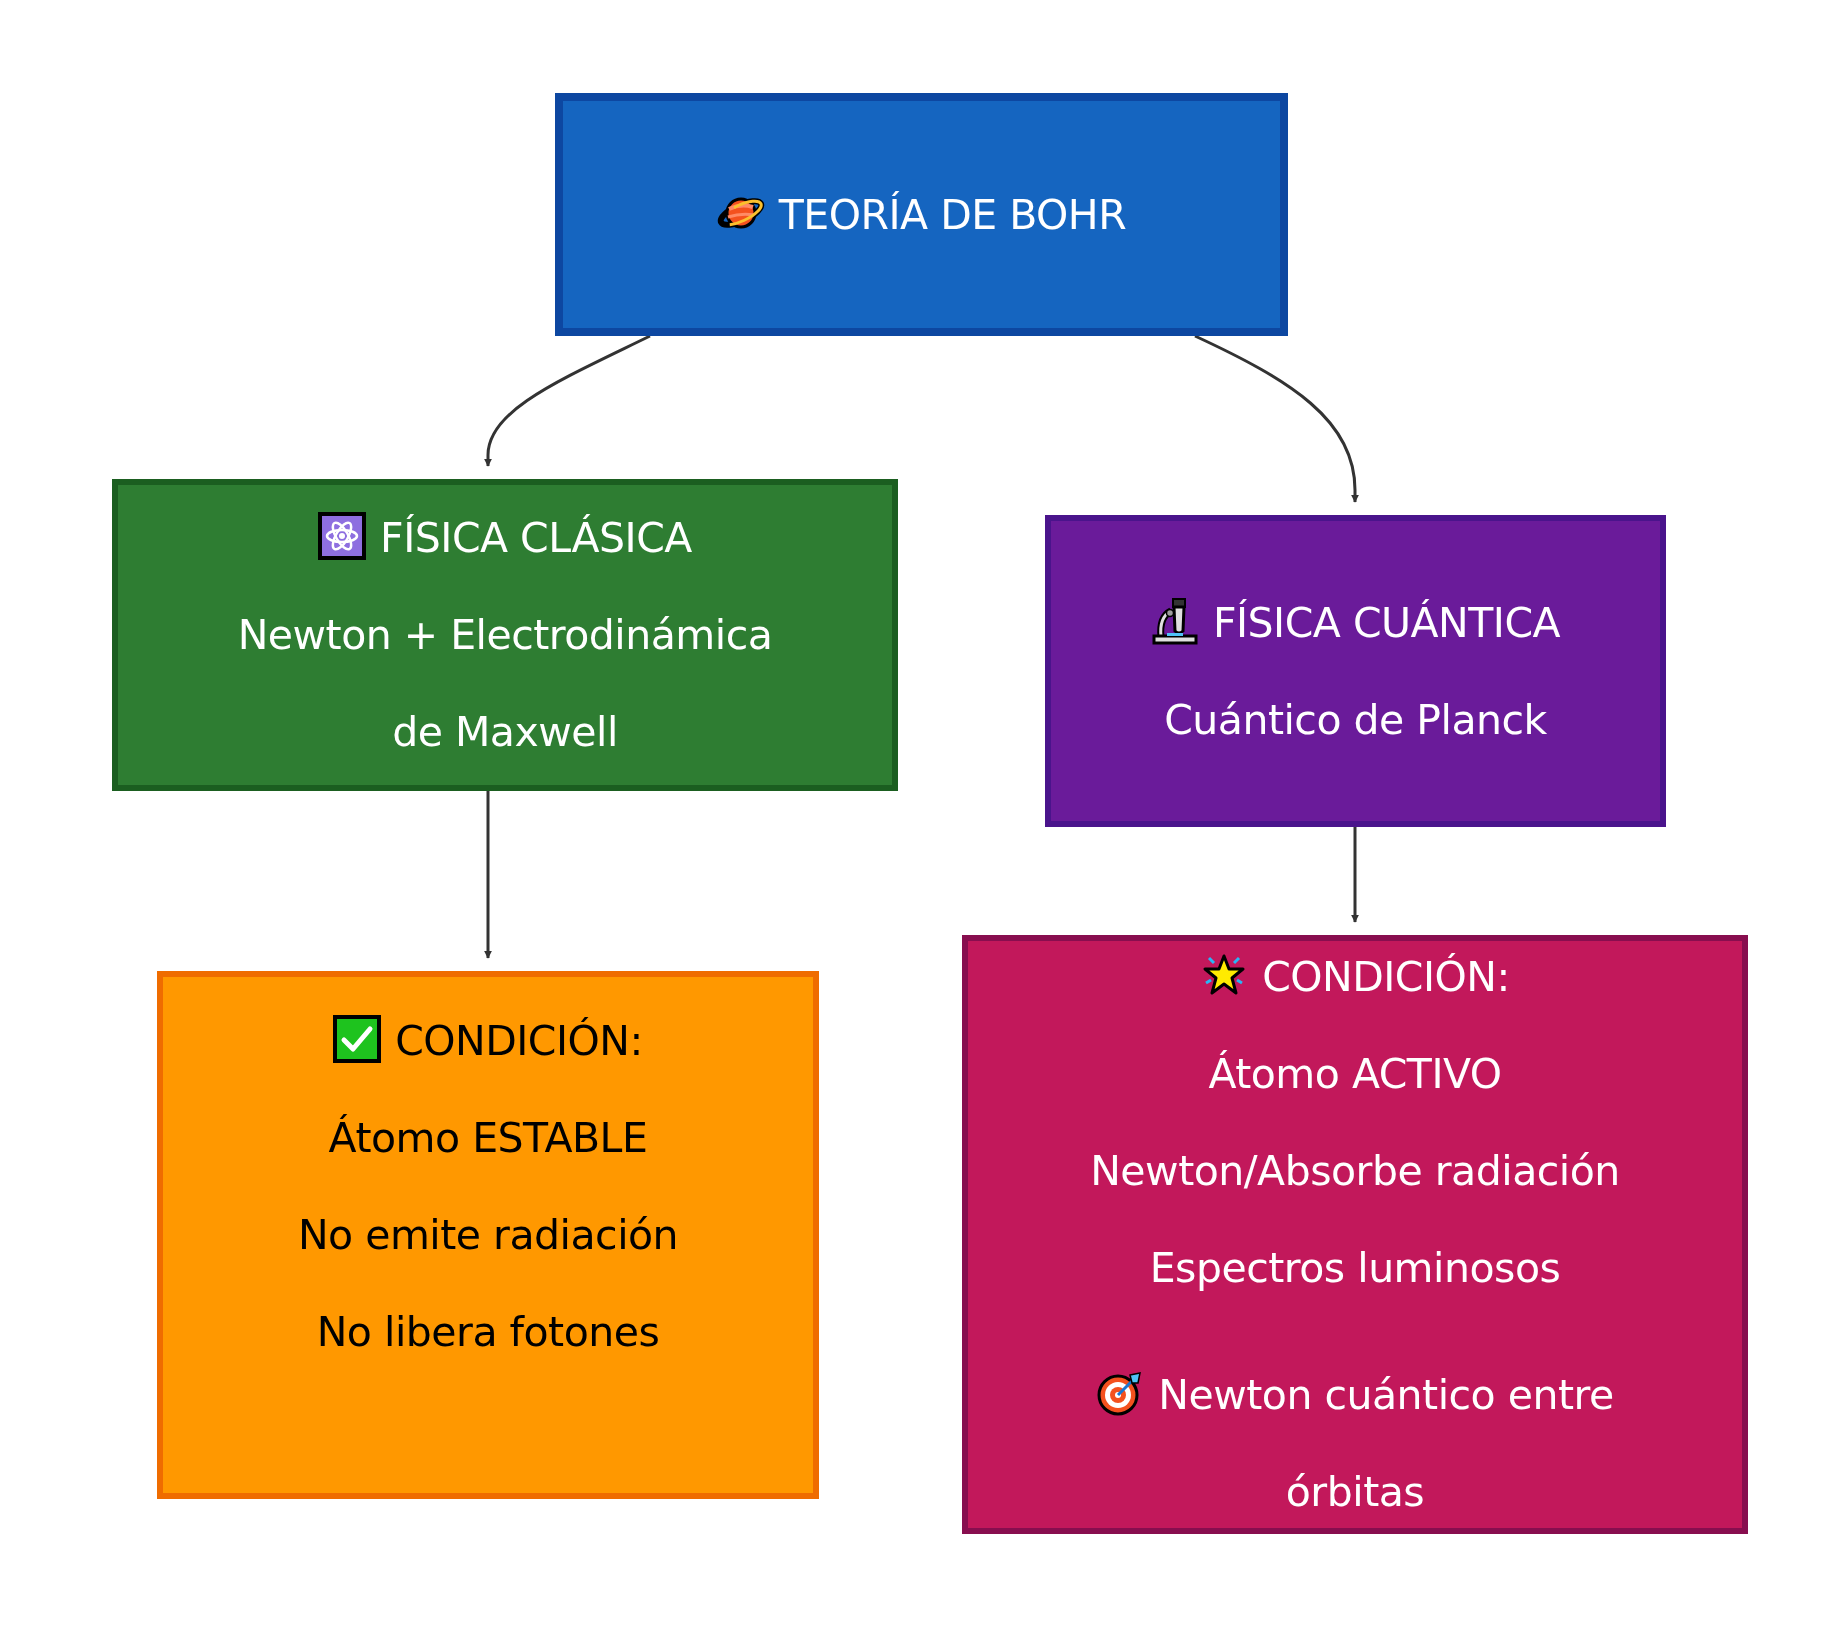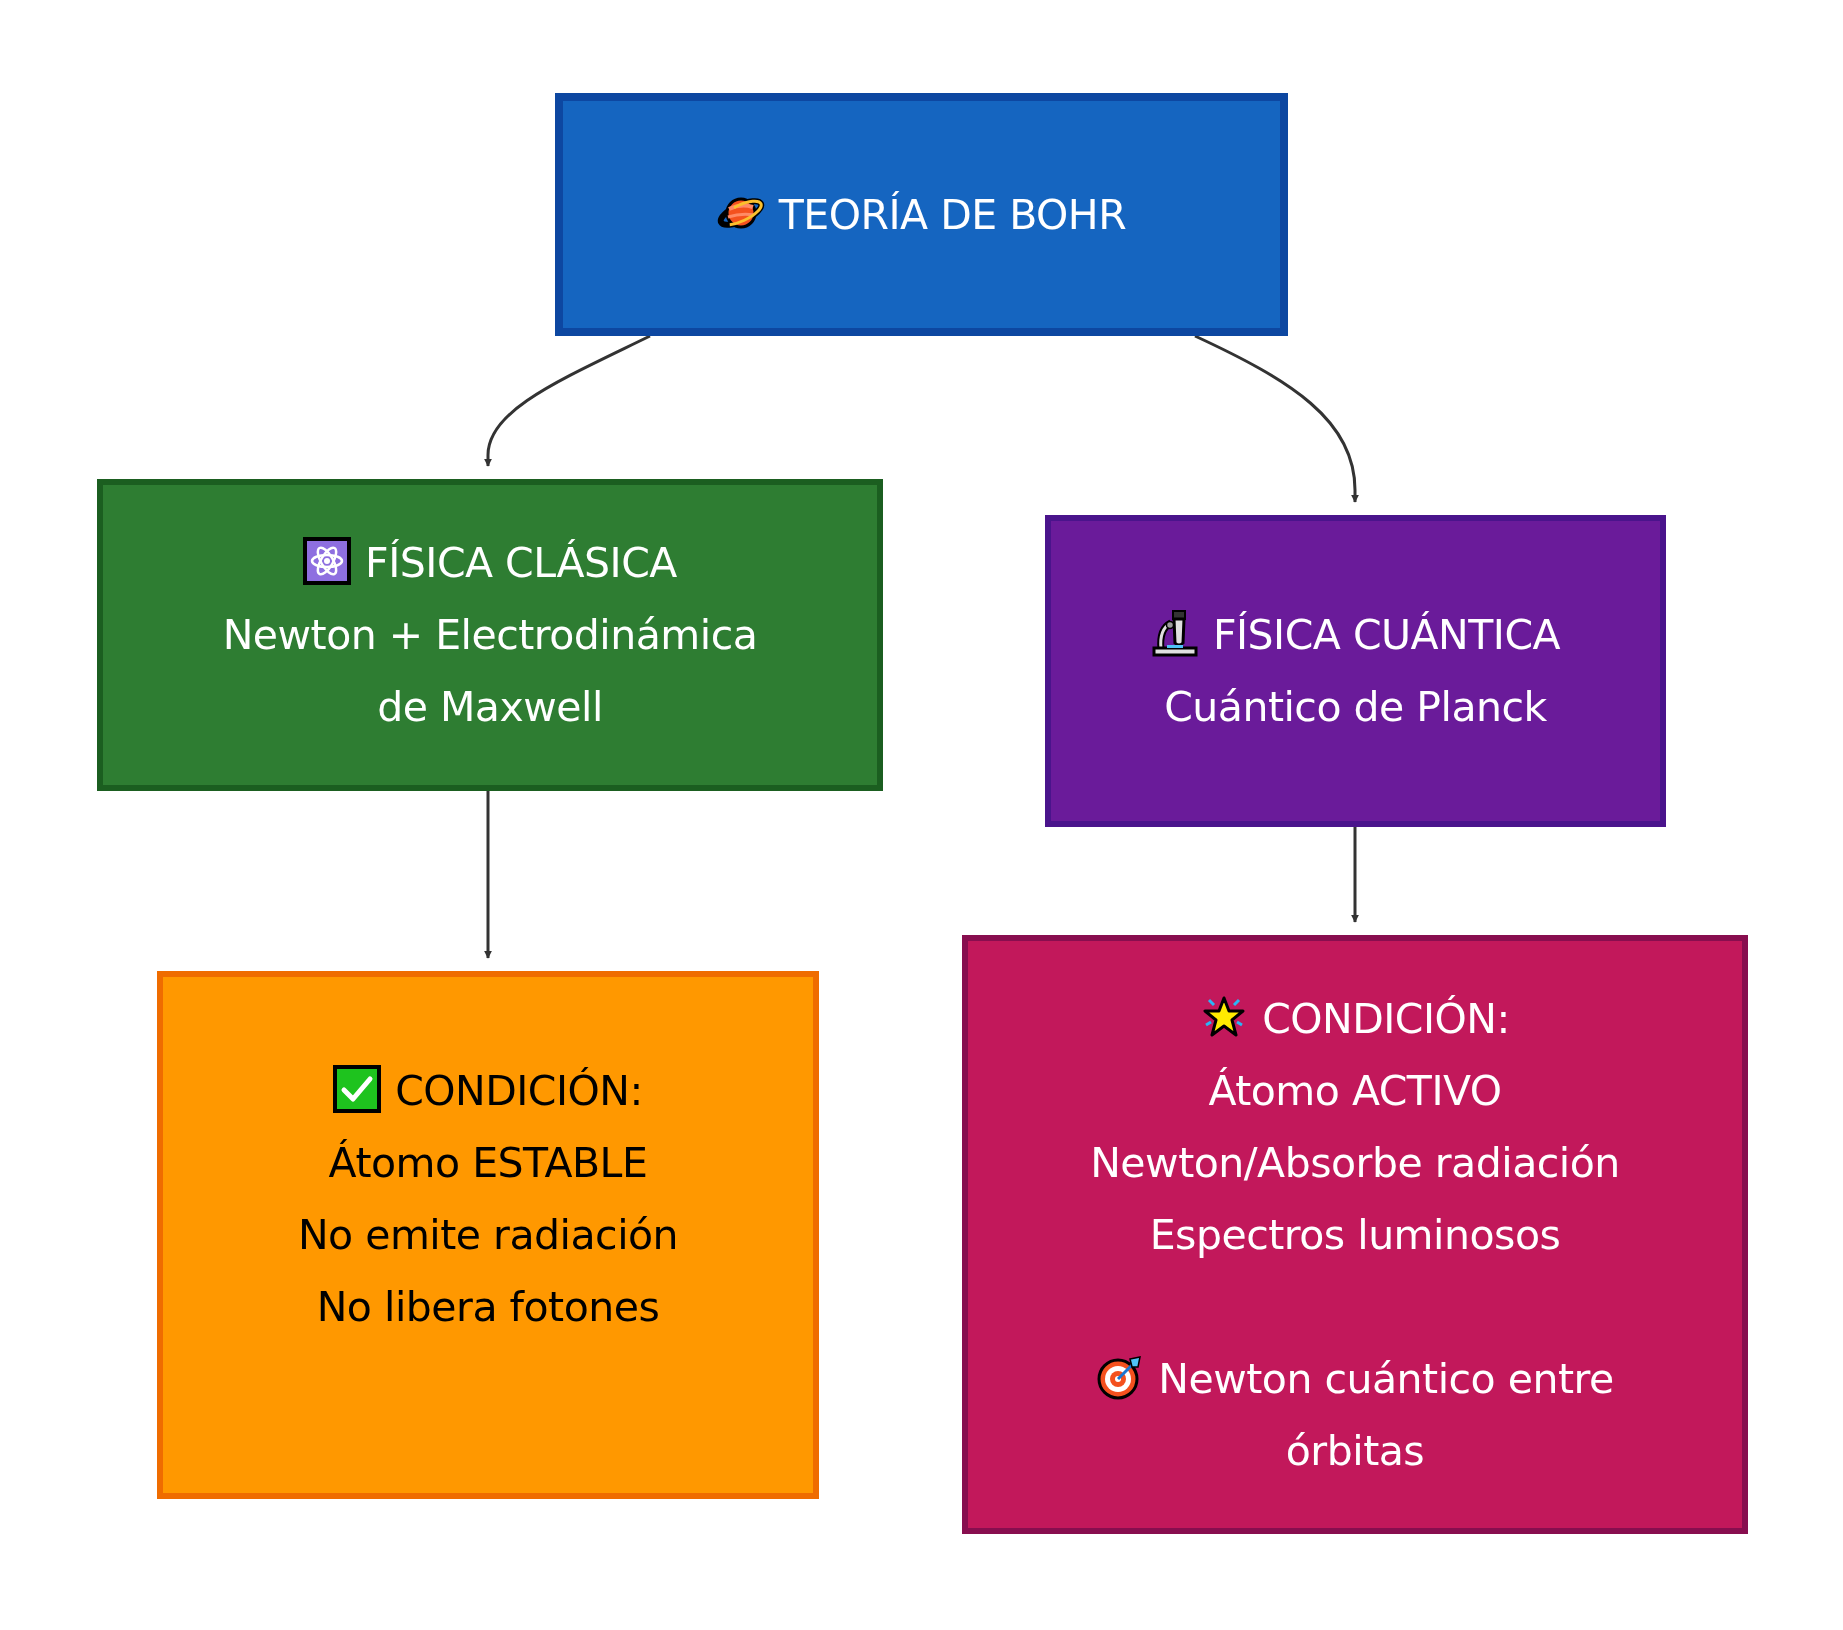--- a/index.html
+++ b/index.html
@@ -1,25 +1,25 @@
 <!DOCTYPE html>
 <html><head>
 <meta charset="utf-8">
 <style>
   html, body { margin: 0; padding: 0; background: #ffffff; }
   body { width: 1843px; height: 1630px; position: relative; overflow: hidden;
          font-family: "DejaVu Sans", "Liberation Sans", sans-serif; }
   #edges { position: absolute; left: 0; top: 0; width: 1843px; height: 1630px; }
   .node { position: absolute; box-sizing: border-box; display: flex; flex-direction: column;
-          justify-content: center; text-align: center; }
+          justify-content: center; text-align: center; gap: 25px; }
   .node .line { font-size: 41px; line-height: 72px; white-space: nowrap; letter-spacing: -0.5px; }
   .node .blank { height: 72px; }
   .icon { display: inline-block; width: 48px; height: 48px; vertical-align: -8px; margin-right: 14px; }
   #n-bohr   { left: 555px;  top: 93px;  width: 733px; height: 243px; background: #1565c0; border: 8px solid #0d47a1; color: #ffffff; }
-  #n-clasica{ left: 97px;   top: 479px; width: 786px; height: 312px; background: #2e7d32; border: 6px solid #1b5e20; color: #ffffff; }
+  #n-clasica{ left: 112px;   top: 479px; width: 786px; height: 312px; background: #2e7d32; border: 6px solid #1b5e20; color: #ffffff; }
   #n-cuantica{left: 1045px; top: 515px; width: 621px; height: 312px; background: #6a1b9a; border: 6px solid #4a148c; color: #ffffff; }
   #n-estable{ left: 157px;  top: 971px; width: 662px; height: 528px; background: #ff9800; border: 6px solid #ef6c00; color: #000000; }
   #n-activo { left: 962px;  top: 935px; width: 786px; height: 599px; background: #c2185b; border: 6px solid #880e4f; color: #ffffff; }
 </style>
 </head>
 <body>
 
 <svg id="edges" xmlns="http://www.w3.org/2000/svg">
   <defs>
     <marker id="arrowhead" viewBox="0 0 10 10" refX="9" refY="5" markerWidth="8" markerHeight="8" orient="auto-start-reverse" markerUnits="userSpaceOnUse">

